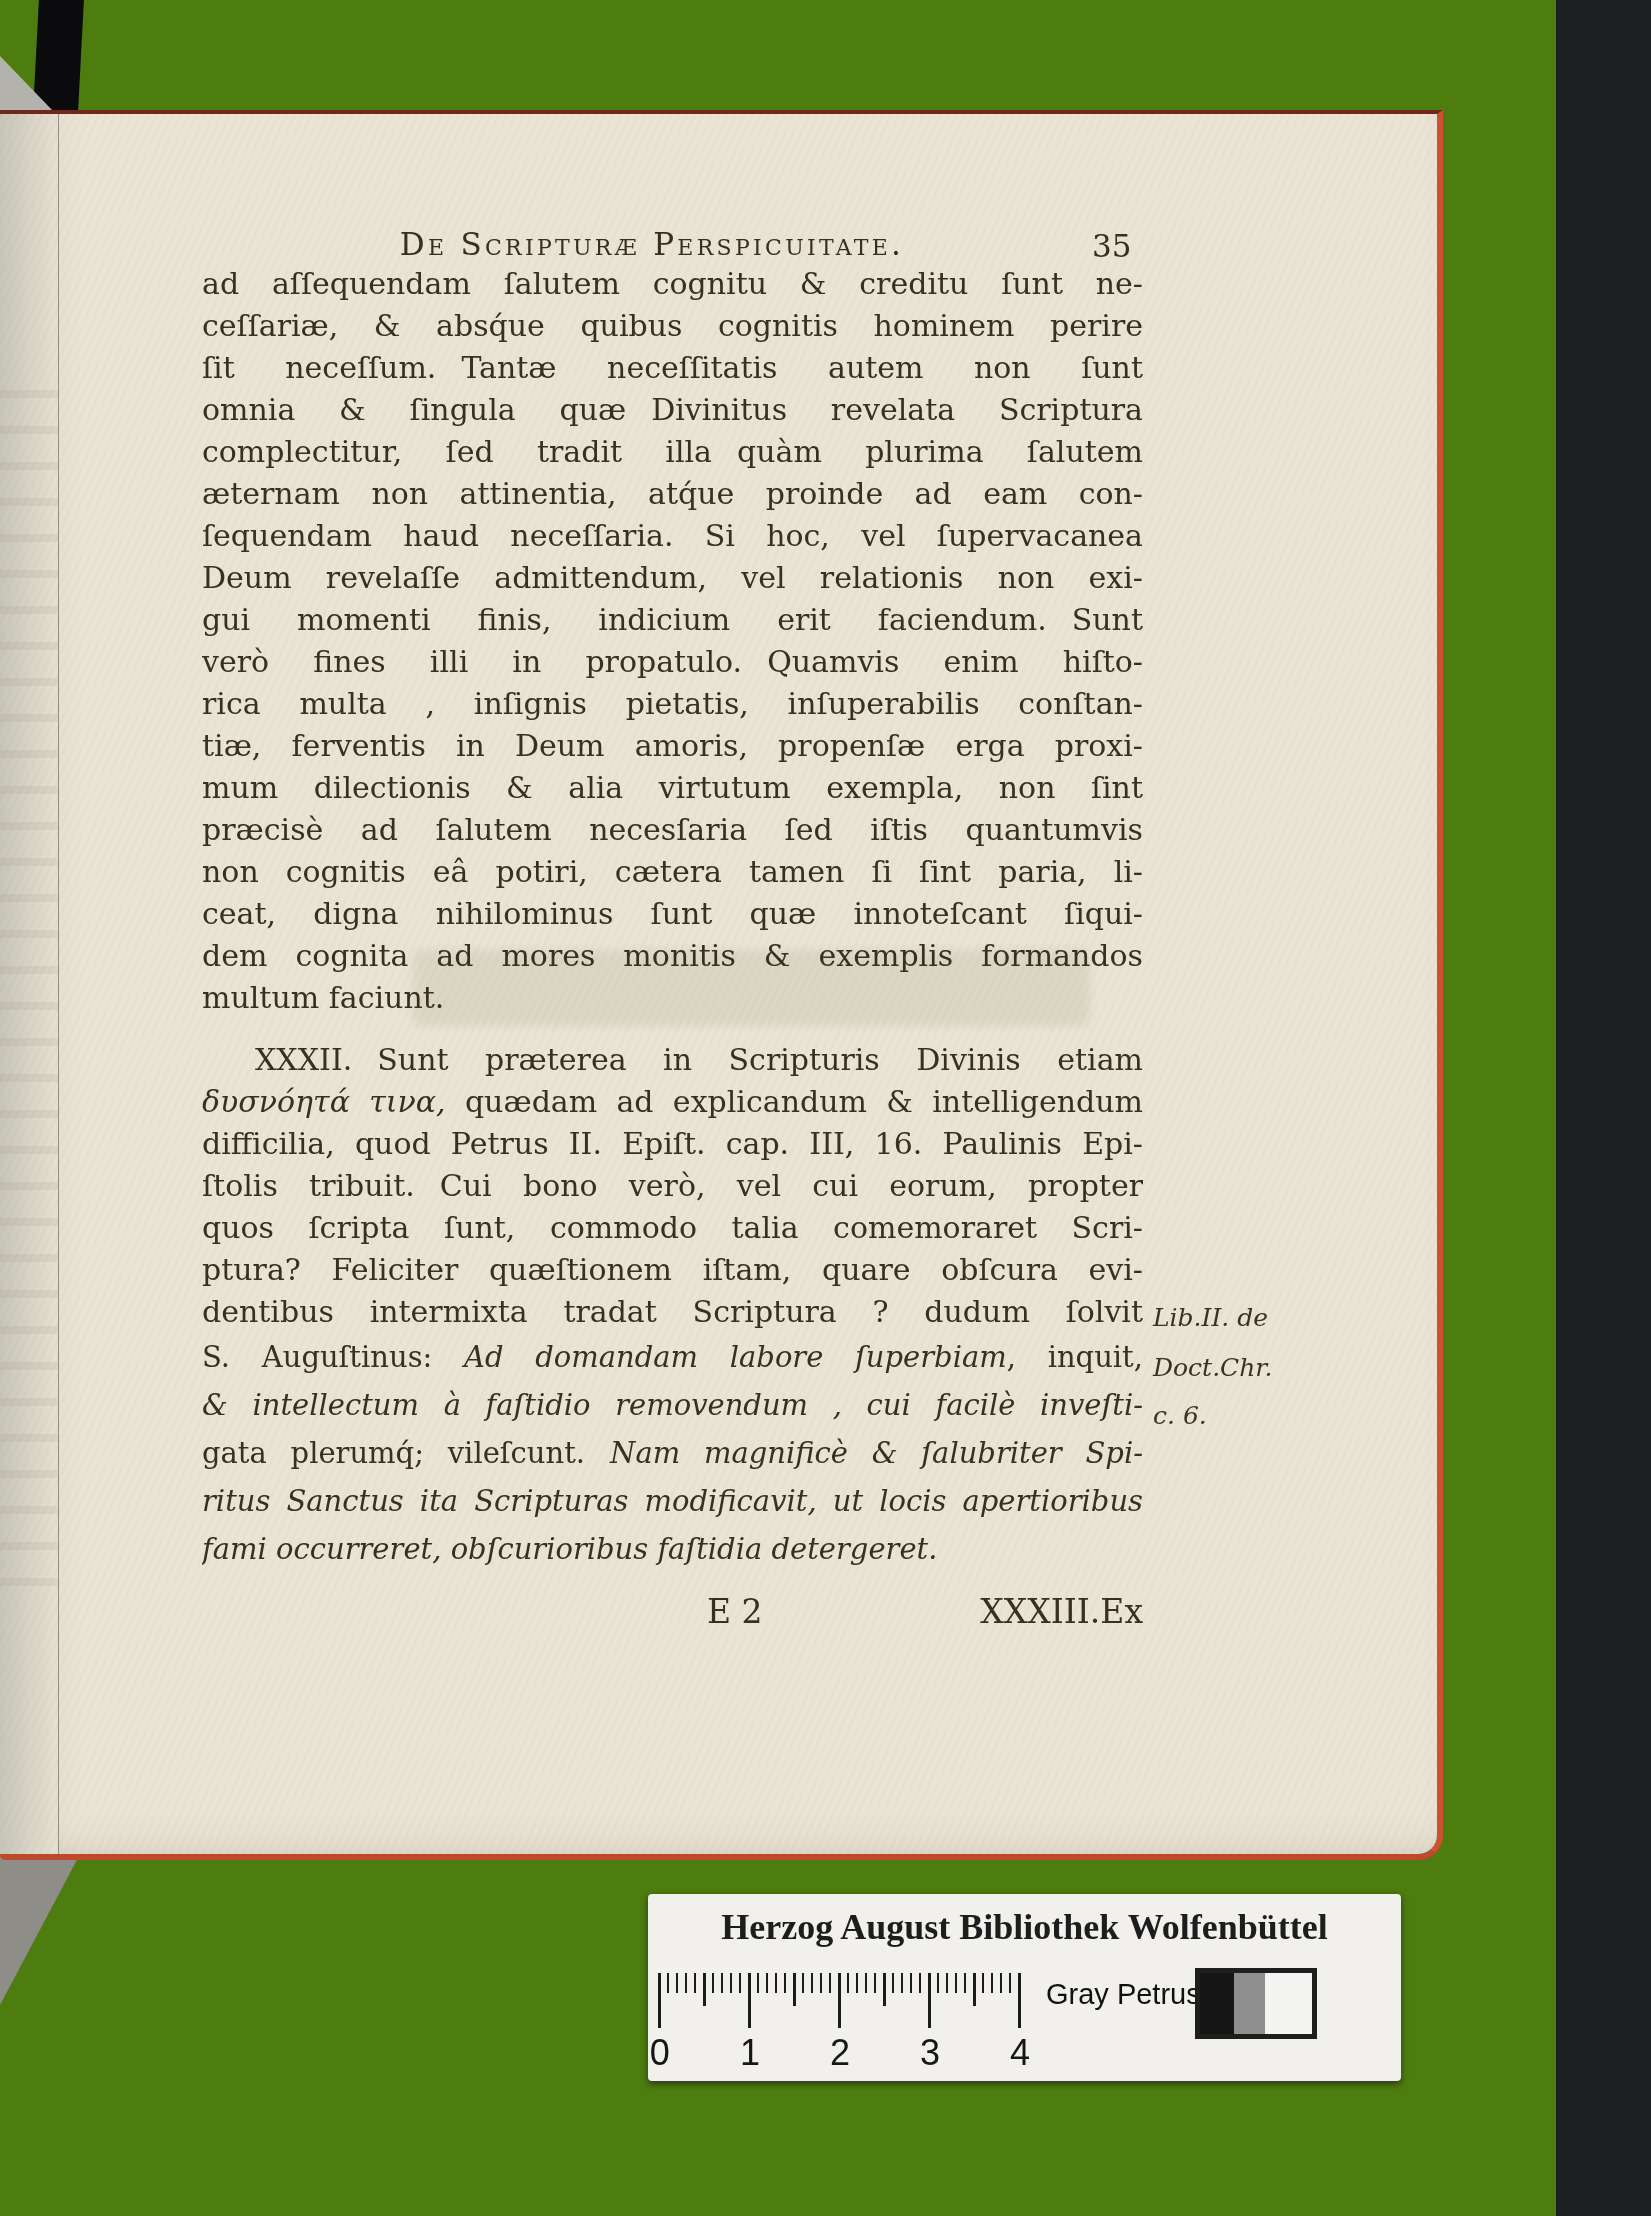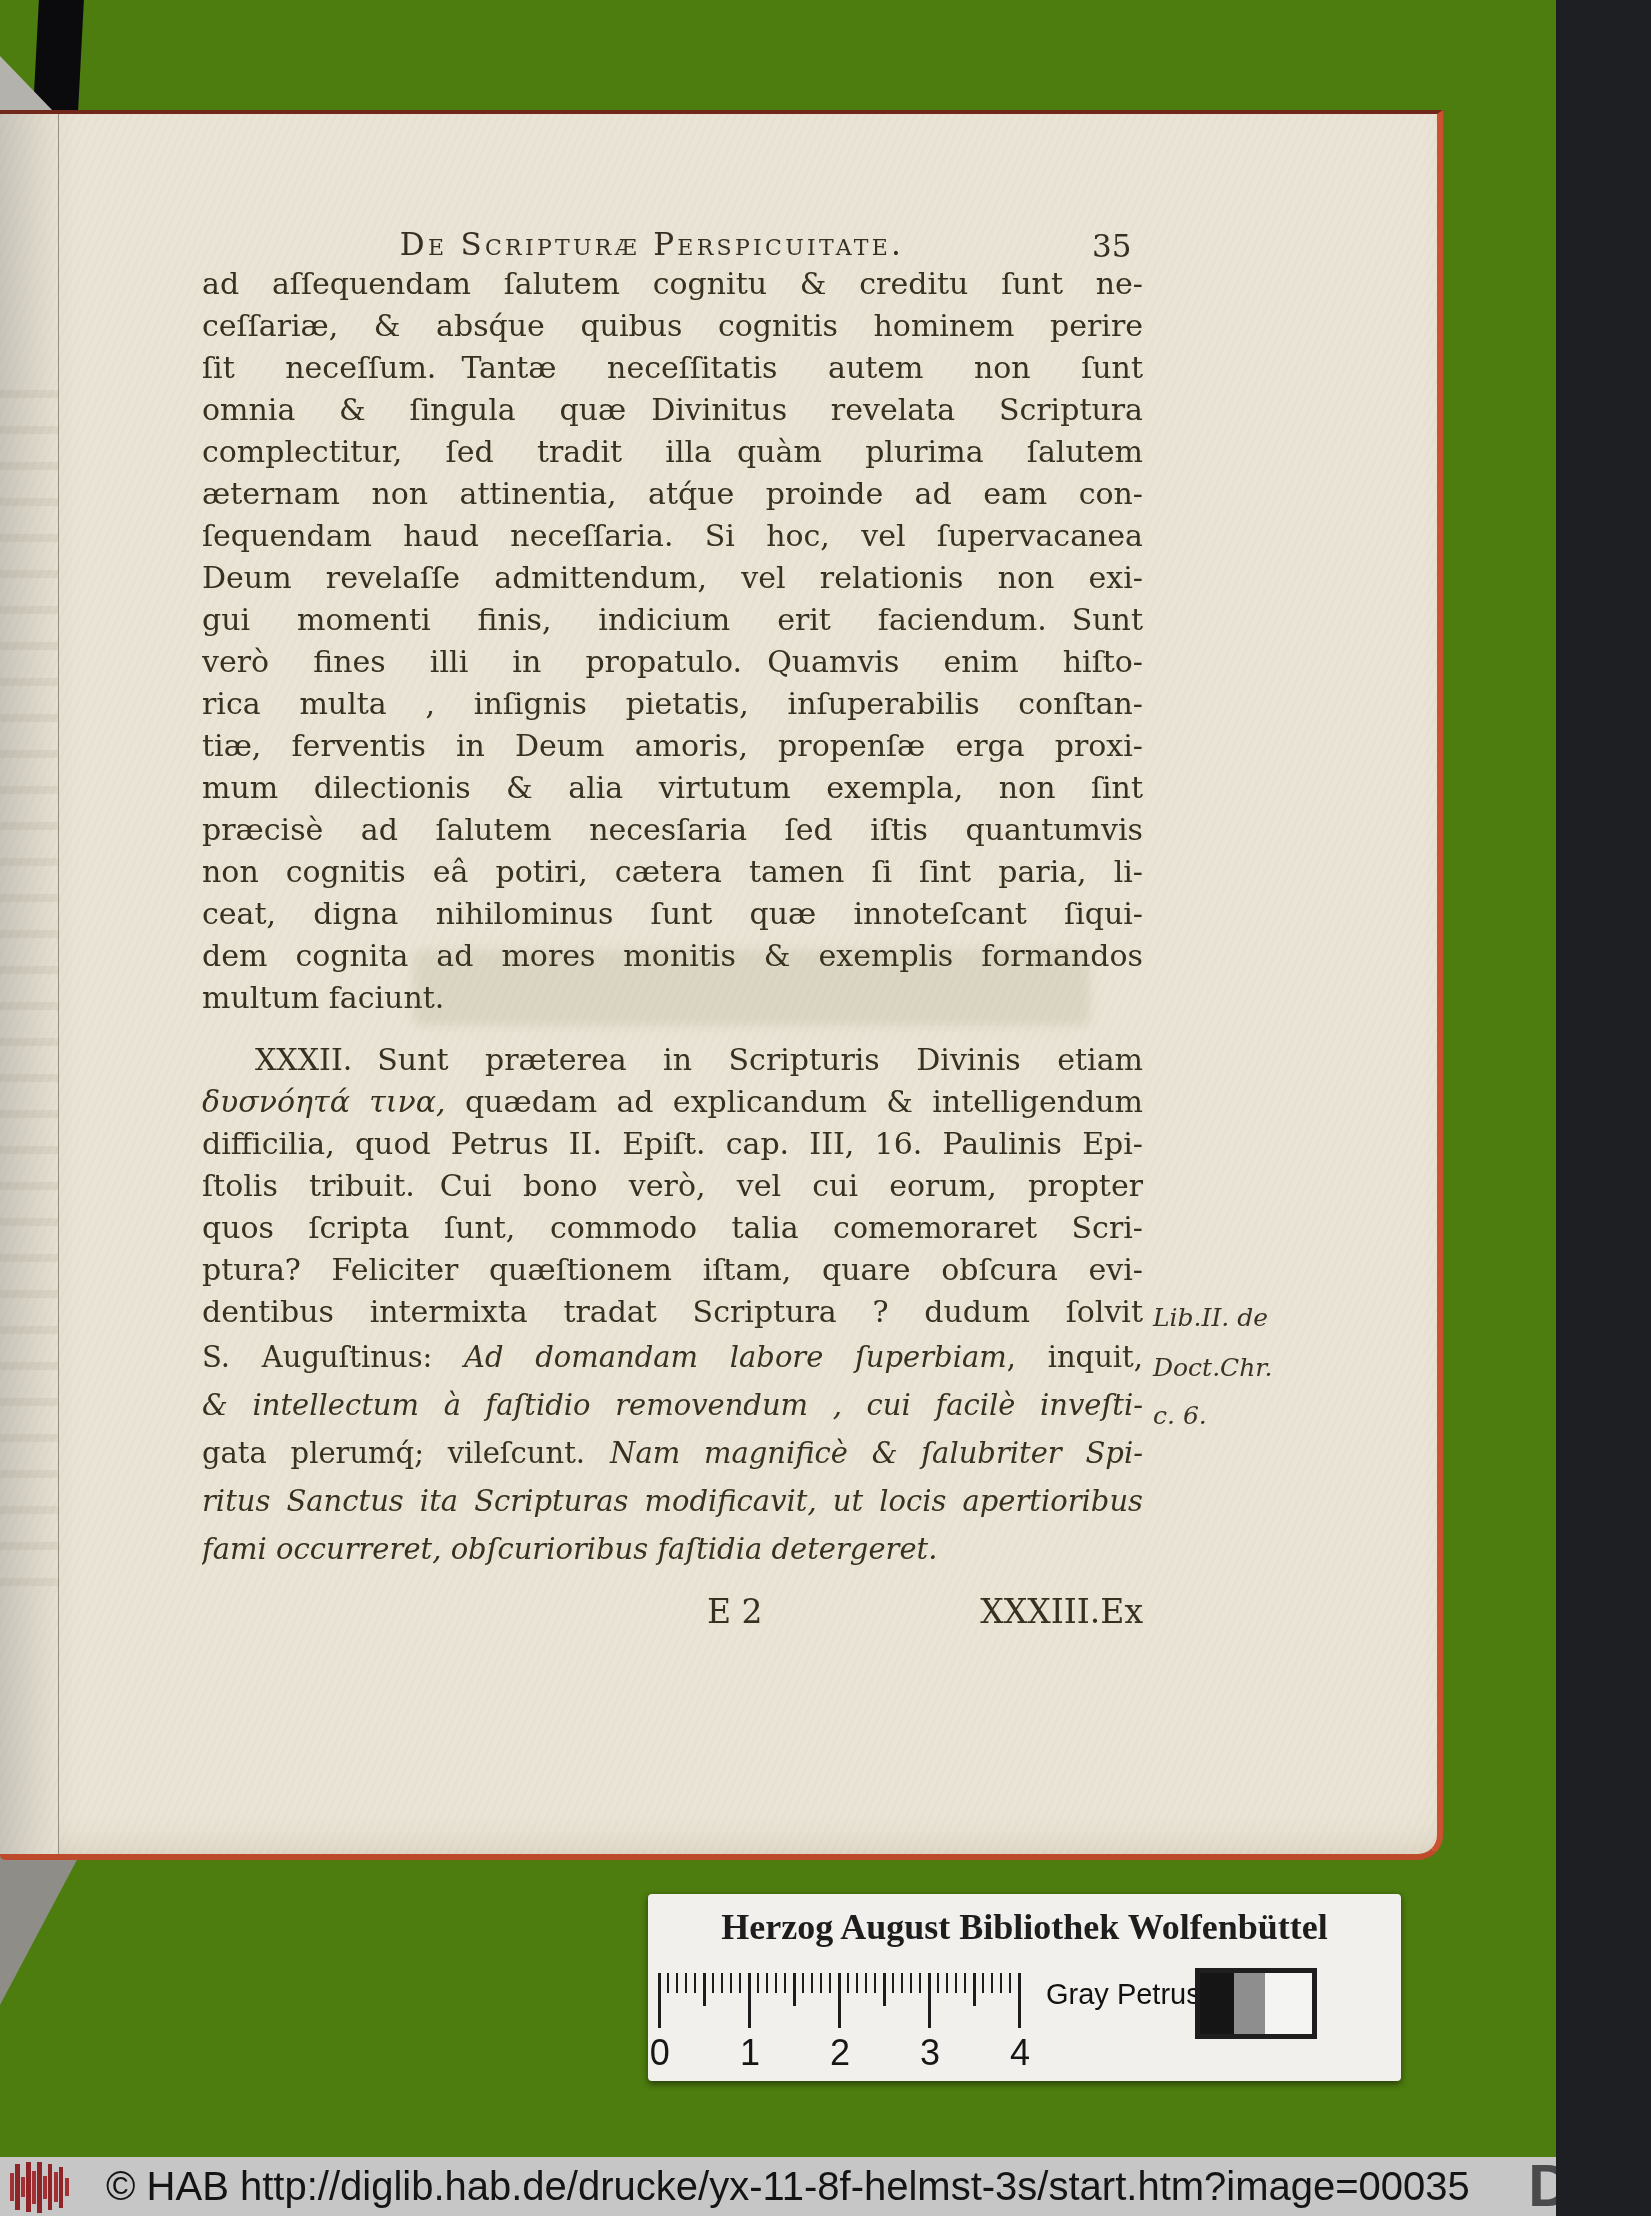--- a/index.html
+++ b/index.html
@@ -186,32 +186,15 @@
         <span class="rnum" style="left: 362px;">4</span>
       </div>
     <div class="grayscale-label">Gray Petrus</div>
     <div class="gray-patch">
       <div class="gp-black"></div>
       <div class="gp-gray"></div>
       <div class="gp-white"></div>
     </div>
   </div>
 
-  <div class="footer">
-    <div class="hab-logo" id="hablogo">
-        <i style="height: 28px;"></i>
-        <i style="height: 46px; background: rgb(142, 36, 40);"></i>
-        <i style="height: 20px;"></i>
-        <i style="height: 50px; background: rgb(142, 36, 40);"></i>
-        <i style="height: 33px;"></i>
-        <i style="height: 51px; background: rgb(142, 36, 40);"></i>
-        <i style="height: 23px;"></i>
-        <i style="height: 46px; background: rgb(142, 36, 40);"></i>
-        <i style="height: 30px;"></i>
-        <i style="height: 41px; background: rgb(142, 36, 40);"></i>
-        <i style="height: 18px;"></i>
-      </div>
-    <div class="footer-text">© HAB http://diglib.hab.de/drucke/yx-11-8f-helmst-3s/start.htm?image=00035</div>
-    <div class="dfg-logo">DFG</div>
-  </div>
 
 </div>
 
 
 </body></html>

